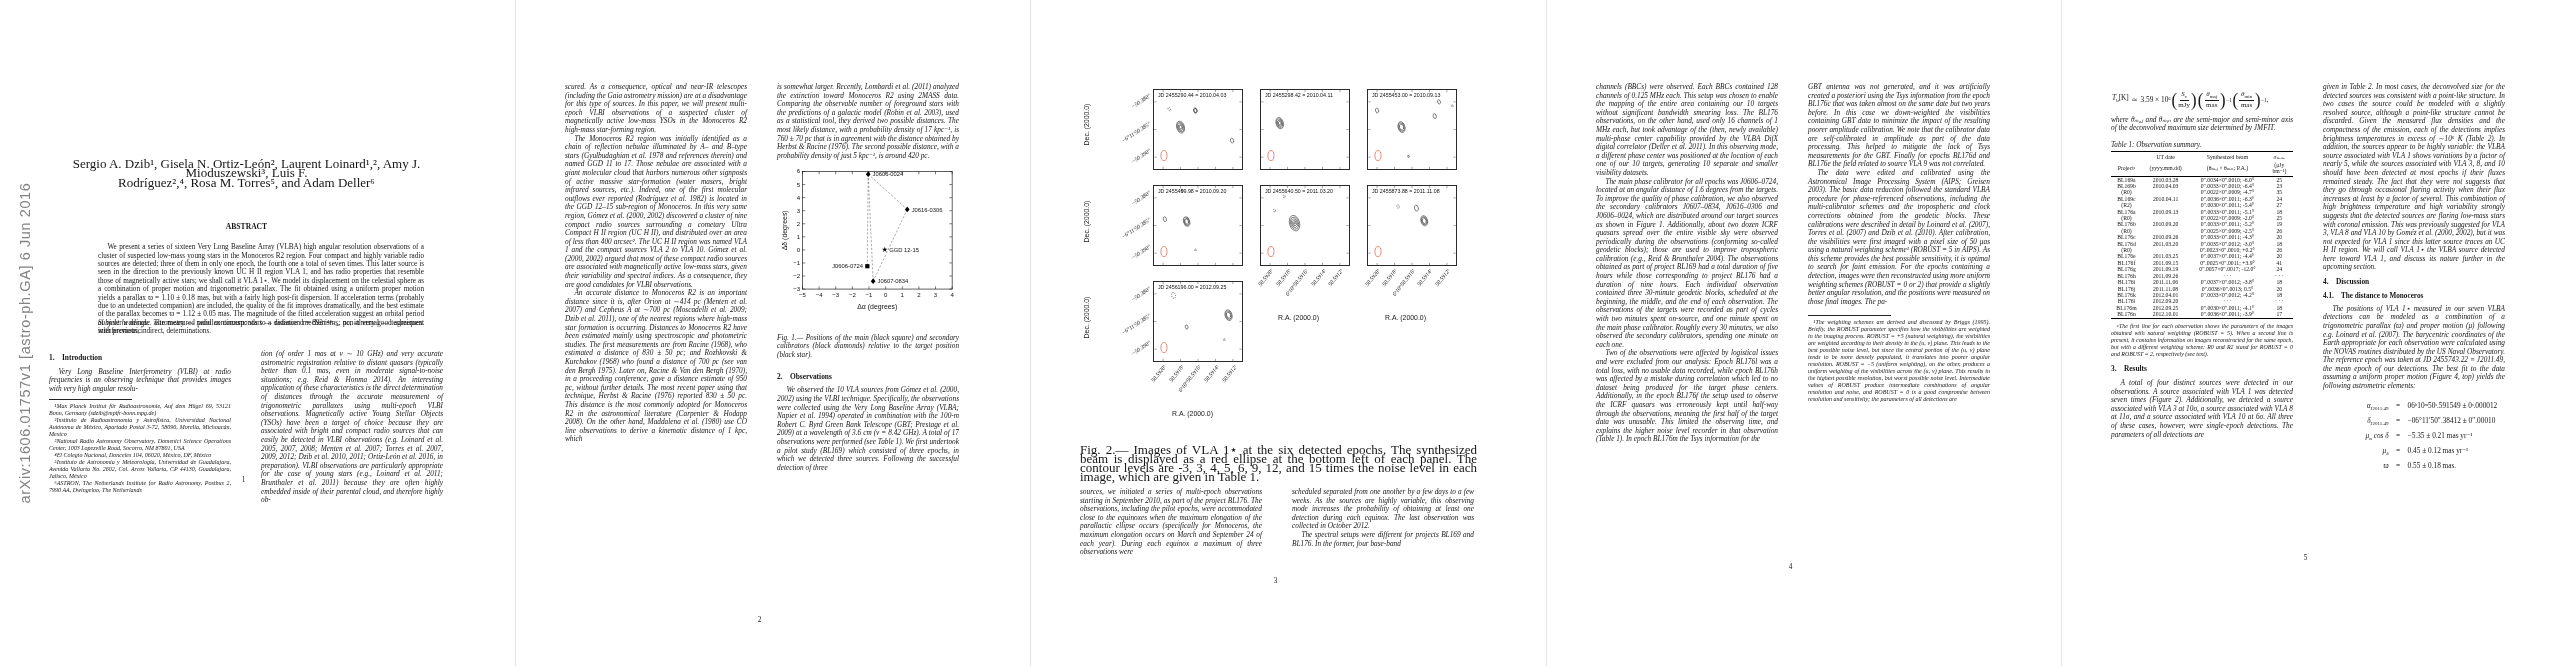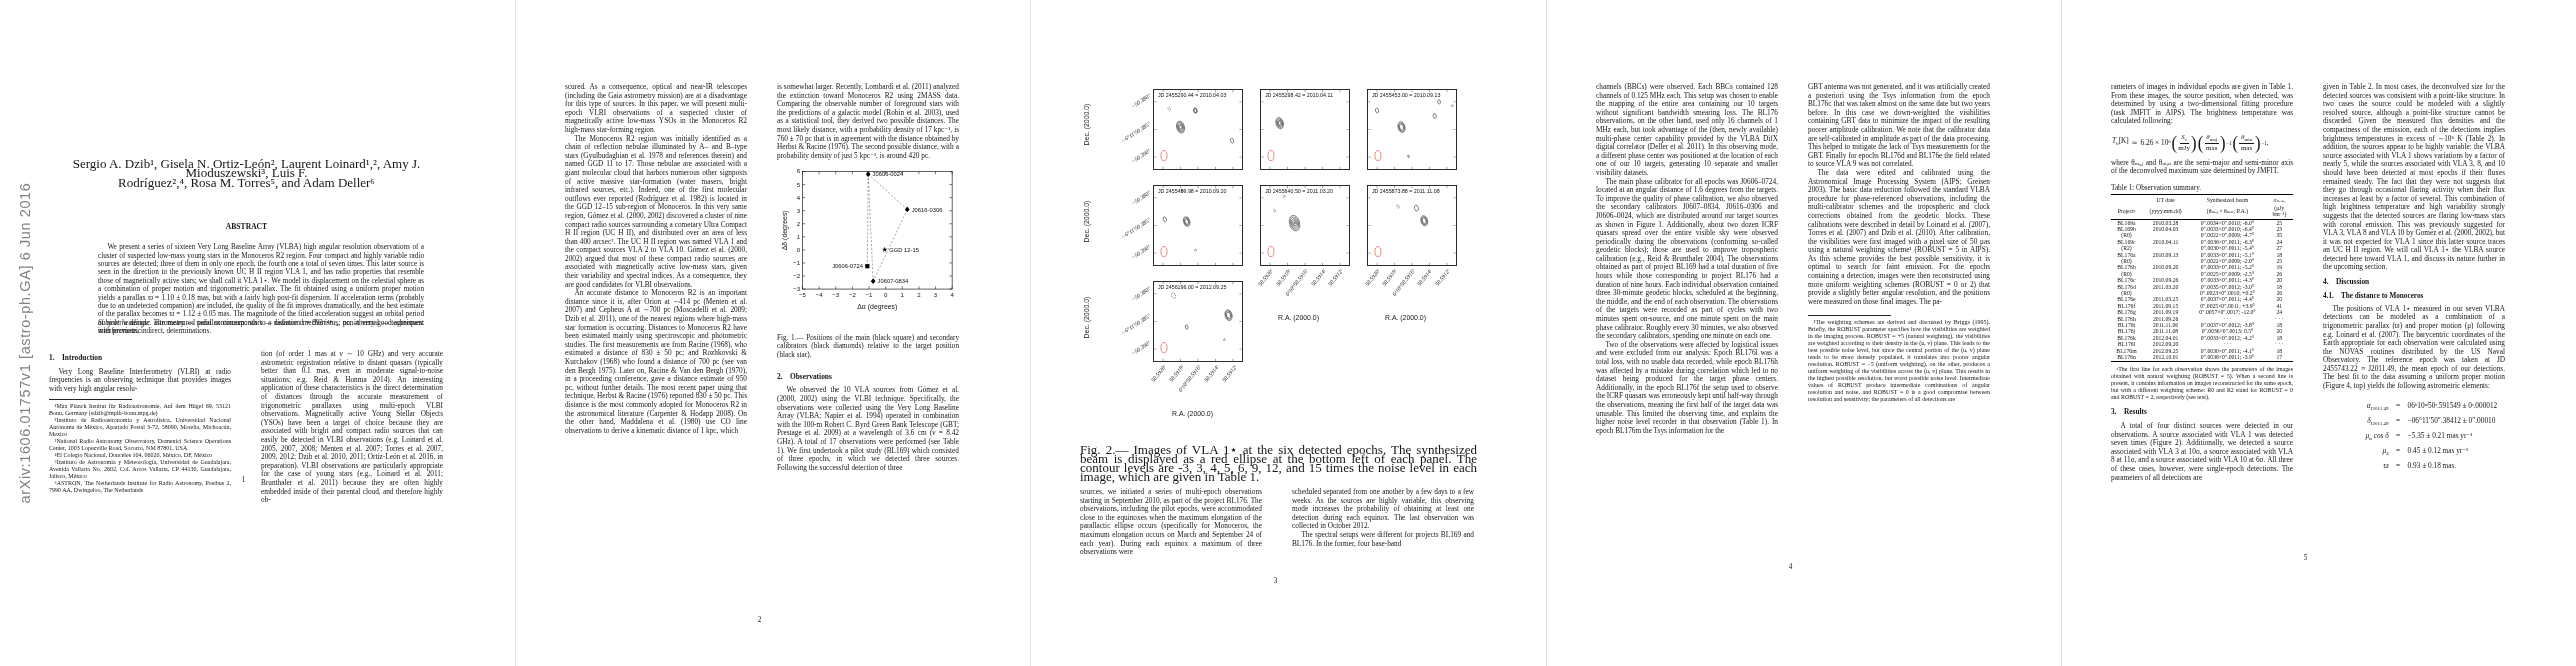--- a/index.html
+++ b/index.html
@@ -1,21 +1,21 @@
 <!DOCTYPE html>
 <html style="font-size:9px"><head>
 <meta charset="utf-8">
 <style>
   html,body{margin:0;padding:0;}
   body{width:2576px;height:667px;background:#f3f3f1;font-family:"Liberation Serif","DejaVu Serif",serif;color:#151515;position:relative;overflow:hidden;}
   .page{position:absolute;top:0;width:515px;height:667px;background:#ffffff;}
   .page.sep{border-left:0.6px solid #e3e3e0;}
   
   .col{position:absolute;width:182px;text-align:justify;font-size:7.3px;line-height:8.6px;}
-  .col p{margin:0;text-indent:9.4px;}
+  .col p{margin:0;text-indent:9.4px;font-style:italic;}
   .col p.cont{text-indent:0;}
   .sechead{font-weight:bold;font-size:7.4px;margin:6.1px 0 5px 0;text-indent:0 !important;text-align:left;}
   .subhead{font-weight:bold;font-size:7.2px;margin:5px 0 4.4px 0;text-indent:0 !important;text-align:left;}
   .pageno{position:absolute;width:33px;text-align:center;font-size:7.2px;}
   
   .arxiv-stamp{position:absolute;left:24.5px;top:343px;transform:translate(-50%,-50%) rotate(-90deg);white-space:nowrap;font-family:"Liberation Sans","DejaVu Sans",sans-serif;font-size:14.5px;letter-spacing:0.6px;color:#828282;}
   .titleblock{position:absolute;left:49px;top:88px;width:395px;text-align:center;font-weight:bold;font-size:10.6px;line-height:14.5px;}
   .authors{position:absolute;left:49px;top:159px;width:395px;text-align:center;font-size:13px;line-height:9.4px;}
   .absheading{position:absolute;left:49px;top:222px;width:395px;text-align:center;font-weight:bold;font-size:7.6px;}
   .abstract{position:absolute;left:98px;top:236px;width:326px;text-align:justify;font-size:7.2px;line-height:8.4px;}
@@ -446,25 +446,24 @@
     <p class="cont">GBT antenna was not generated, and it was artificially created a posteriori using the Tsys information from the epoch BL176c that was taken almost on the same date but two years before.  In this case we down-weighted the visibilities containing GBT data to minimize the impact of the resulting poorer amplitude calibration.  We note that the calibrator data are self-calibrated in amplitude as part of the data processing.  This helped to mitigate the lack of Tsys measurements for the GBT. Finally for epochs BL176d and BL176e the field related to source VLA 9 was not correlated.</p>
     <p>The data were edited and calibrated using the Astronomical Image Processing System (AIPS; Greisen 2003).   The basic data reduction followed the standard VLBA procedure for phase-referenced observations,  including the multi-calibrator schemes and the tropospheric and clock corrections obtained from the geodetic blocks. These calibrations were described in detail by Loinard et al. (2007), Torres et al. (2007) and Dzib et al. (2010).  After calibration, the visibilities were first imaged with a pixel size of 50 μas using a natural weighting scheme¹ (ROBUST = 5 in AIPS).  As this scheme provides the best possible sensitivity, it is optimal to search for faint emission.  For the epochs containing a detection, images were then reconstructed using more uniform weighting schemes (ROBUST = 0 or 2) that provide a slightly better angular resolution, and the positions were measured on those final images.  The pa-</p>
     <hr class="tfnrule">
     <p class="cont fnote">¹The weighting schemes are derived and discussed by Briggs (1995).  Briefly, the ROBUST parameter specifies how the visibilities are weighted in the imaging process.  ROBUST = +5 (natural weighting), the visibilities are weighted according to their density in the (u, v) plane.  This leads to the best possible noise level, but since the central portion of the (u, v) plane tends to be more densely populated, it translates into poorer angular resolution.  ROBUST = −5 (uniform weighting), on the other, produces a uniform weighting of the visibilities across the (u, v) plane.  This results in the highest possible resolution, but worst possible noise level.  Intermediate values of ROBUST produce intermediate combinations of angular resolution and noise, and ROBUST = 0 is a good compromise between resolution and sensitivity; the parameters of all detections are</p>
   </div>
   <div class="pageno" style="left:227px;top:563px;">4</div>
 </div>
 
 <div class="page sep" style="left:2061px;">
   <div class="col" style="left:49px;top:83px;">
-    <p class="cont">rameters of images in individual epochs are given in Table 1.  From these images, the source position, when detected, was determined by using a two-dimensional fitting procedure (task JMFIT in AIPS). The brightness temperature was calculated following:</p>
     <div class="eq">
       <span><i>T</i><sub>b</sub><span>[K]</span></span>
       <span style="margin:0 2.8px;">≃</span>
-      <span>6.26 × 10⁶</span>
+      <span>3.59 × 10⁶</span>
       <span class="bigp">(</span>
       <span class="frac">
           <span class="fn"><i>S</i><sub>ν</sub></span>
           <span class="fd">mJy</span>
         </span>
       <span class="bigp">)</span>
       <span class="bigp">(</span>
       <span class="frac">
           <span class="fn"><i>θ</i><sub>maj</sub></span>
           <span class="fd">mas</span>
@@ -658,19 +657,19 @@
           <span>−5.35 ± 0.21 mas yr⁻¹</span>
         </div>
         <div class="row">
           <span class="lhs"><i>μ</i><sub>δ</sub></span>
           <span class="op">=</span>
           <span>0.45 ± 0.12 mas yr⁻¹</span>
         </div>
         <div class="row">
           <span class="lhs"><i>ϖ</i></span>
           <span class="op">=</span>
-          <span>0.93 ± 0.18 mas.</span>
+          <span>0.55 ± 0.18 mas.</span>
         </div>
       </div>
   </div>
   <div class="pageno" style="left:227px;top:554px;">5</div>
 </div>
 
 
 </body></html>

